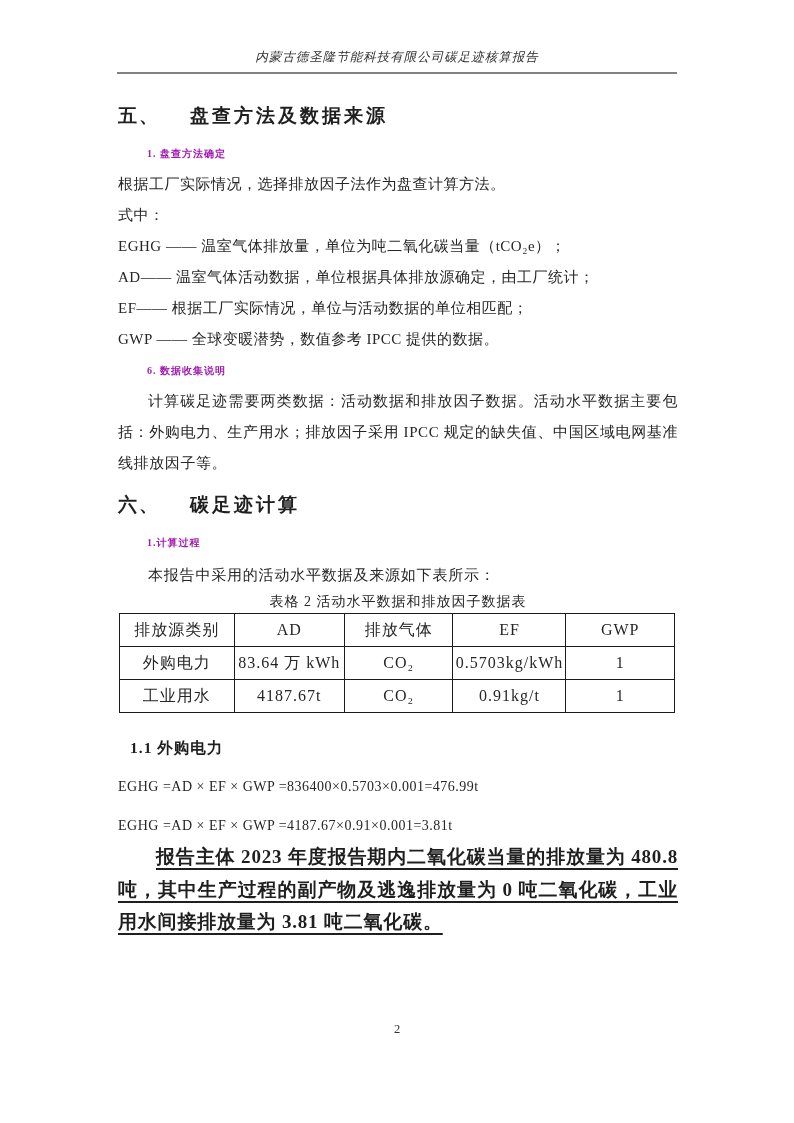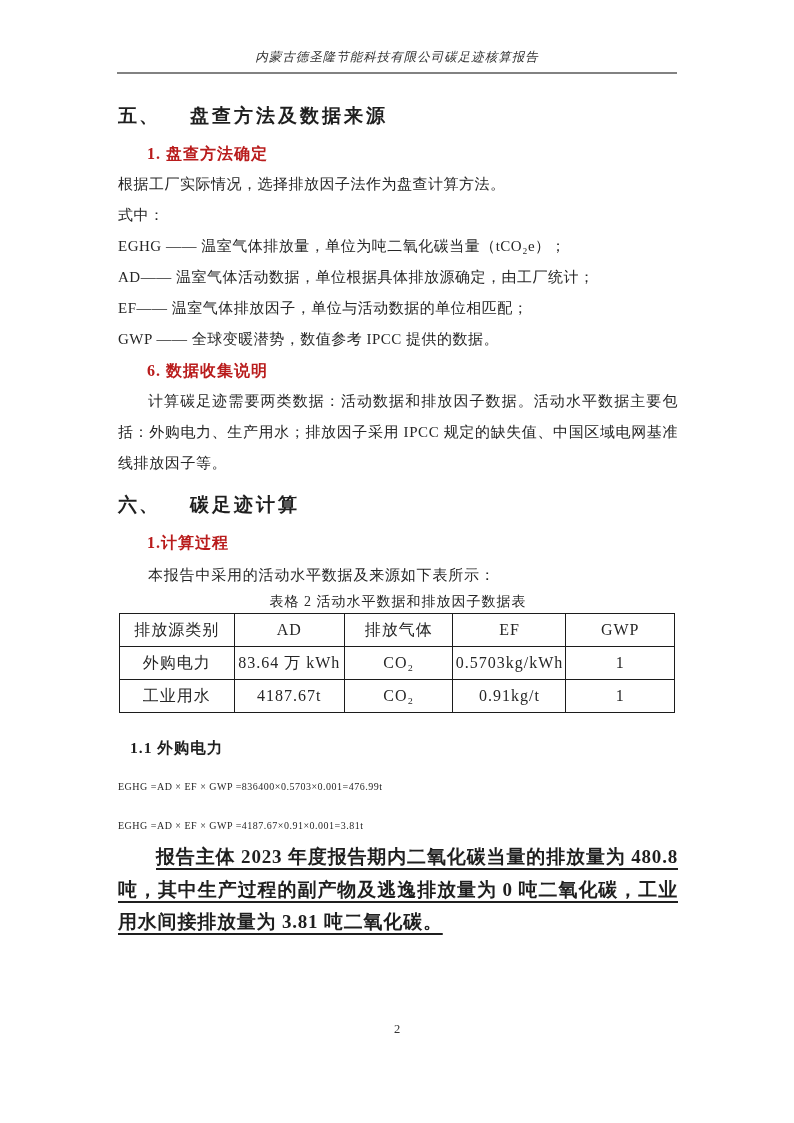--- a/index.html
+++ b/index.html
@@ -37,26 +37,26 @@
     font-size: 19px;
     font-weight: bold;
     color: #1f1f1f;
     line-height: 28px;
   }
   .h-major .h-num { letter-spacing: 2px; }
   .h-major .h-text { margin-left: 30px; letter-spacing: 3px; }
   .sec5-heading { margin-top: 28px; }
   .sec6-heading { margin-top: 12px; }
   .h-sub {
-    font-size: 16px;
+    font-size: 10px;
     font-weight: bold;
     line-height: 31px;
     margin-left: 29px;
     letter-spacing: 1px;
-    color: #b91c1c;
+    color: #a21caf;
   }
   .sub-mt { margin-top: 8px; }
   .body-line {
     font-size: 15px;
     line-height: 31px;
     letter-spacing: 0.5px;
   }
   .formula-center {
     font-size: 15.5px;
     line-height: 31px;
@@ -108,21 +108,21 @@
     font-size: 15.5px;
     font-weight: bold;
     line-height: 30px;
     margin-left: 29px;
     letter-spacing: 1px;
     color: #1f1f1f;
   }
   .mt-20 { margin-top: 20px; margin-left: 12px; }
   .mt-16 { margin-top: 16px; }
   .formula-line {
-    font-size: 10px;
+    font-size: 14px;
     line-height: 30px;
     margin-top: 9px;
     letter-spacing: 0.5px;
   }
   .conclusion {
     font-size: 19px;
     font-weight: bold;
     line-height: 32.5px;
     text-indent: 2em;
     text-align: justify;
@@ -160,21 +160,21 @@
 
     <div class="h-sub sub-mt">1. 盘查方法确定</div>
 
     <div class="body-line">根据工厂实际情况，选择排放因子法作为盘查计算方法。</div>
 
 
     <div class="body-line">式中：</div>
 
     <div class="body-line">EGHG —— 温室气体排放量，单位为吨二氧化碳当量（tCO₂e）；</div>
     <div class="body-line">AD—— 温室气体活动数据，单位根据具体排放源确定，由工厂统计；</div>
-    <div class="body-line">EF—— 温室气体排放因子，单位与活动数据的单位相匹配；</div>
+    <div class="body-line">EF—— 根据工厂实际情况，单位与活动数据的单位相匹配；</div>
     <div class="body-line">GWP —— 全球变暖潜势，数值参考 IPCC 提供的数据。</div>
 
     <div class="h-sub">6. 数据收集说明</div>
 
     <div class="para-indent">计算碳足迹需要两类数据：活动数据和排放因子数据。活动水平数据主要包括：外购电力、生产用水；排放因子采用 IPCC 规定的缺失值、中国区域电网基准线排放因子等。</div>
 
     <div class="h-major sec6-heading">
       <span class="h-num">六、</span>
       <span class="h-text">碳足迹计算</span>
     </div>

